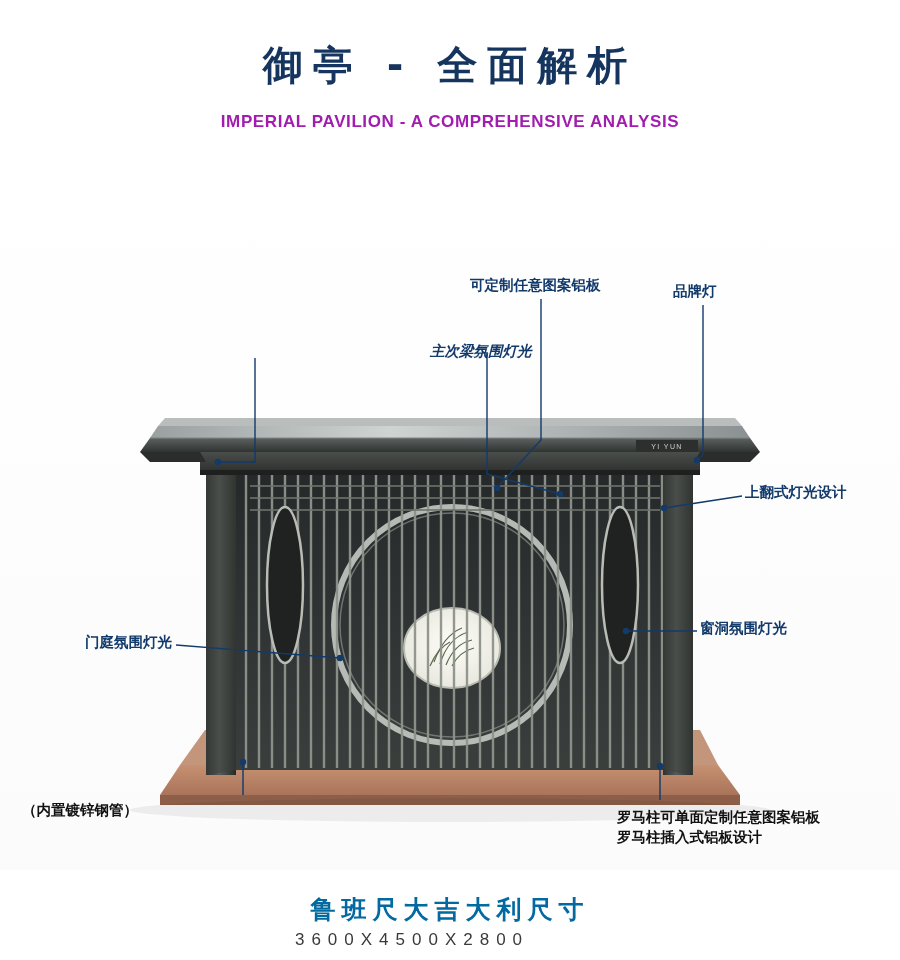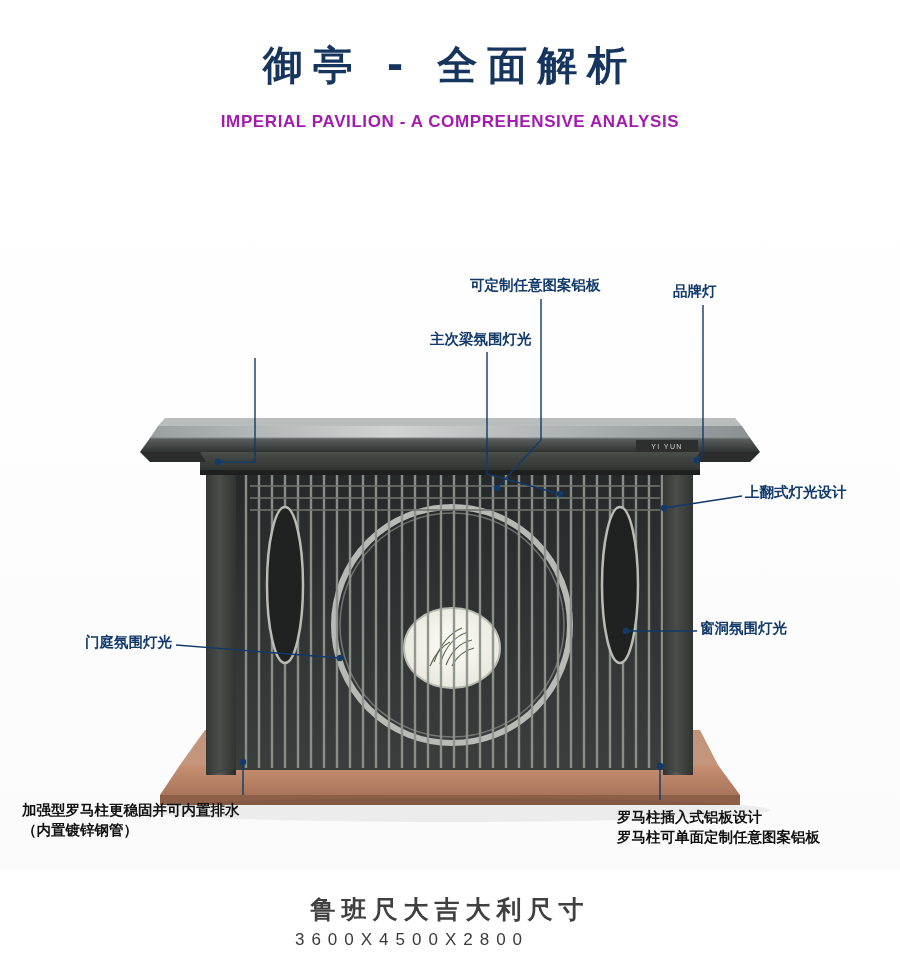--- a/index.html
+++ b/index.html
@@ -48,21 +48,21 @@
   
   .footer-cn {
     position: absolute;
     top: 893px;
     left: 0;
     width: 900px;
     text-align: center;
     font-size: 25px;
     font-weight: bold;
     letter-spacing: 6px;
-    color: #404040;
+    color: #0369a1;
     font-family: "DejaVu Sans", "Liberation Sans", sans-serif;
   }
   .footer-dim {
     position: absolute;
     top: 930px;
     left: 0;
     width: 824px;
     text-align: center;
     font-size: 17px;
     letter-spacing: 7px;
@@ -91,21 +91,21 @@
   .label.dark {
     color: #111111;
   }
   .label.two-line {
     white-space: normal;
   }
 
   .lbl-main-beam   { left: 470px; top: 275px; }
   .lbl-brand-light { left: 673px; top: 281px; text-align: right; }
   .lbl-float-light { left: 110px; top: 336px; }
-  .lbl-beam-ambient{ left: 430px; top: 329px; }
+  .lbl-beam-ambient{ left: 430px; top: 341px; font-style: italic; }
   .lbl-up-light    { left: 745px; top: 482px; }
   .lbl-window-light{ left: 700px; top: 618px; }
   .lbl-door-light  { left: 85px;  top: 632px; }
   .lbl-roman-col   { left: 22px;  top: 800px; text-align: left; }
   .lbl-roman-panel { left: 617px; top: 807px; }
 
   svg.lines {
     position: absolute;
     left: 0;
     top: 0;
@@ -295,25 +295,24 @@
   </svg>
 
   <div class="label lbl-main-beam">可定制任意图案铝板</div>
   <div class="label lbl-brand-light">品牌灯</div>
   <div class="label lbl-beam-ambient">主次梁氛围灯光</div>
   <div class="label lbl-up-light">上翻式灯光设计</div>
   <div class="label lbl-window-light">窗洞氛围灯光</div>
   <div class="label lbl-door-light">门庭氛围灯光</div>
 
   <div class="label dark two-line lbl-roman-col">
-    <div>加强型罗马柱更稳固并可内置排水</div>
     <div>（内置镀锌钢管）</div>
   </div>
 
   <div class="label dark two-line lbl-roman-panel">
+    <div>罗马柱可单面定制任意图案铝板</div>
     <div>罗马柱插入式铝板设计</div>
-    <div>罗马柱可单面定制任意图案铝板</div>
   </div>
 
   <div class="footer-cn">鲁班尺大吉大利尺寸</div>
   <div class="footer-dim">3600X4500X2800</div>
 
 </div>
 
 </body></html>

